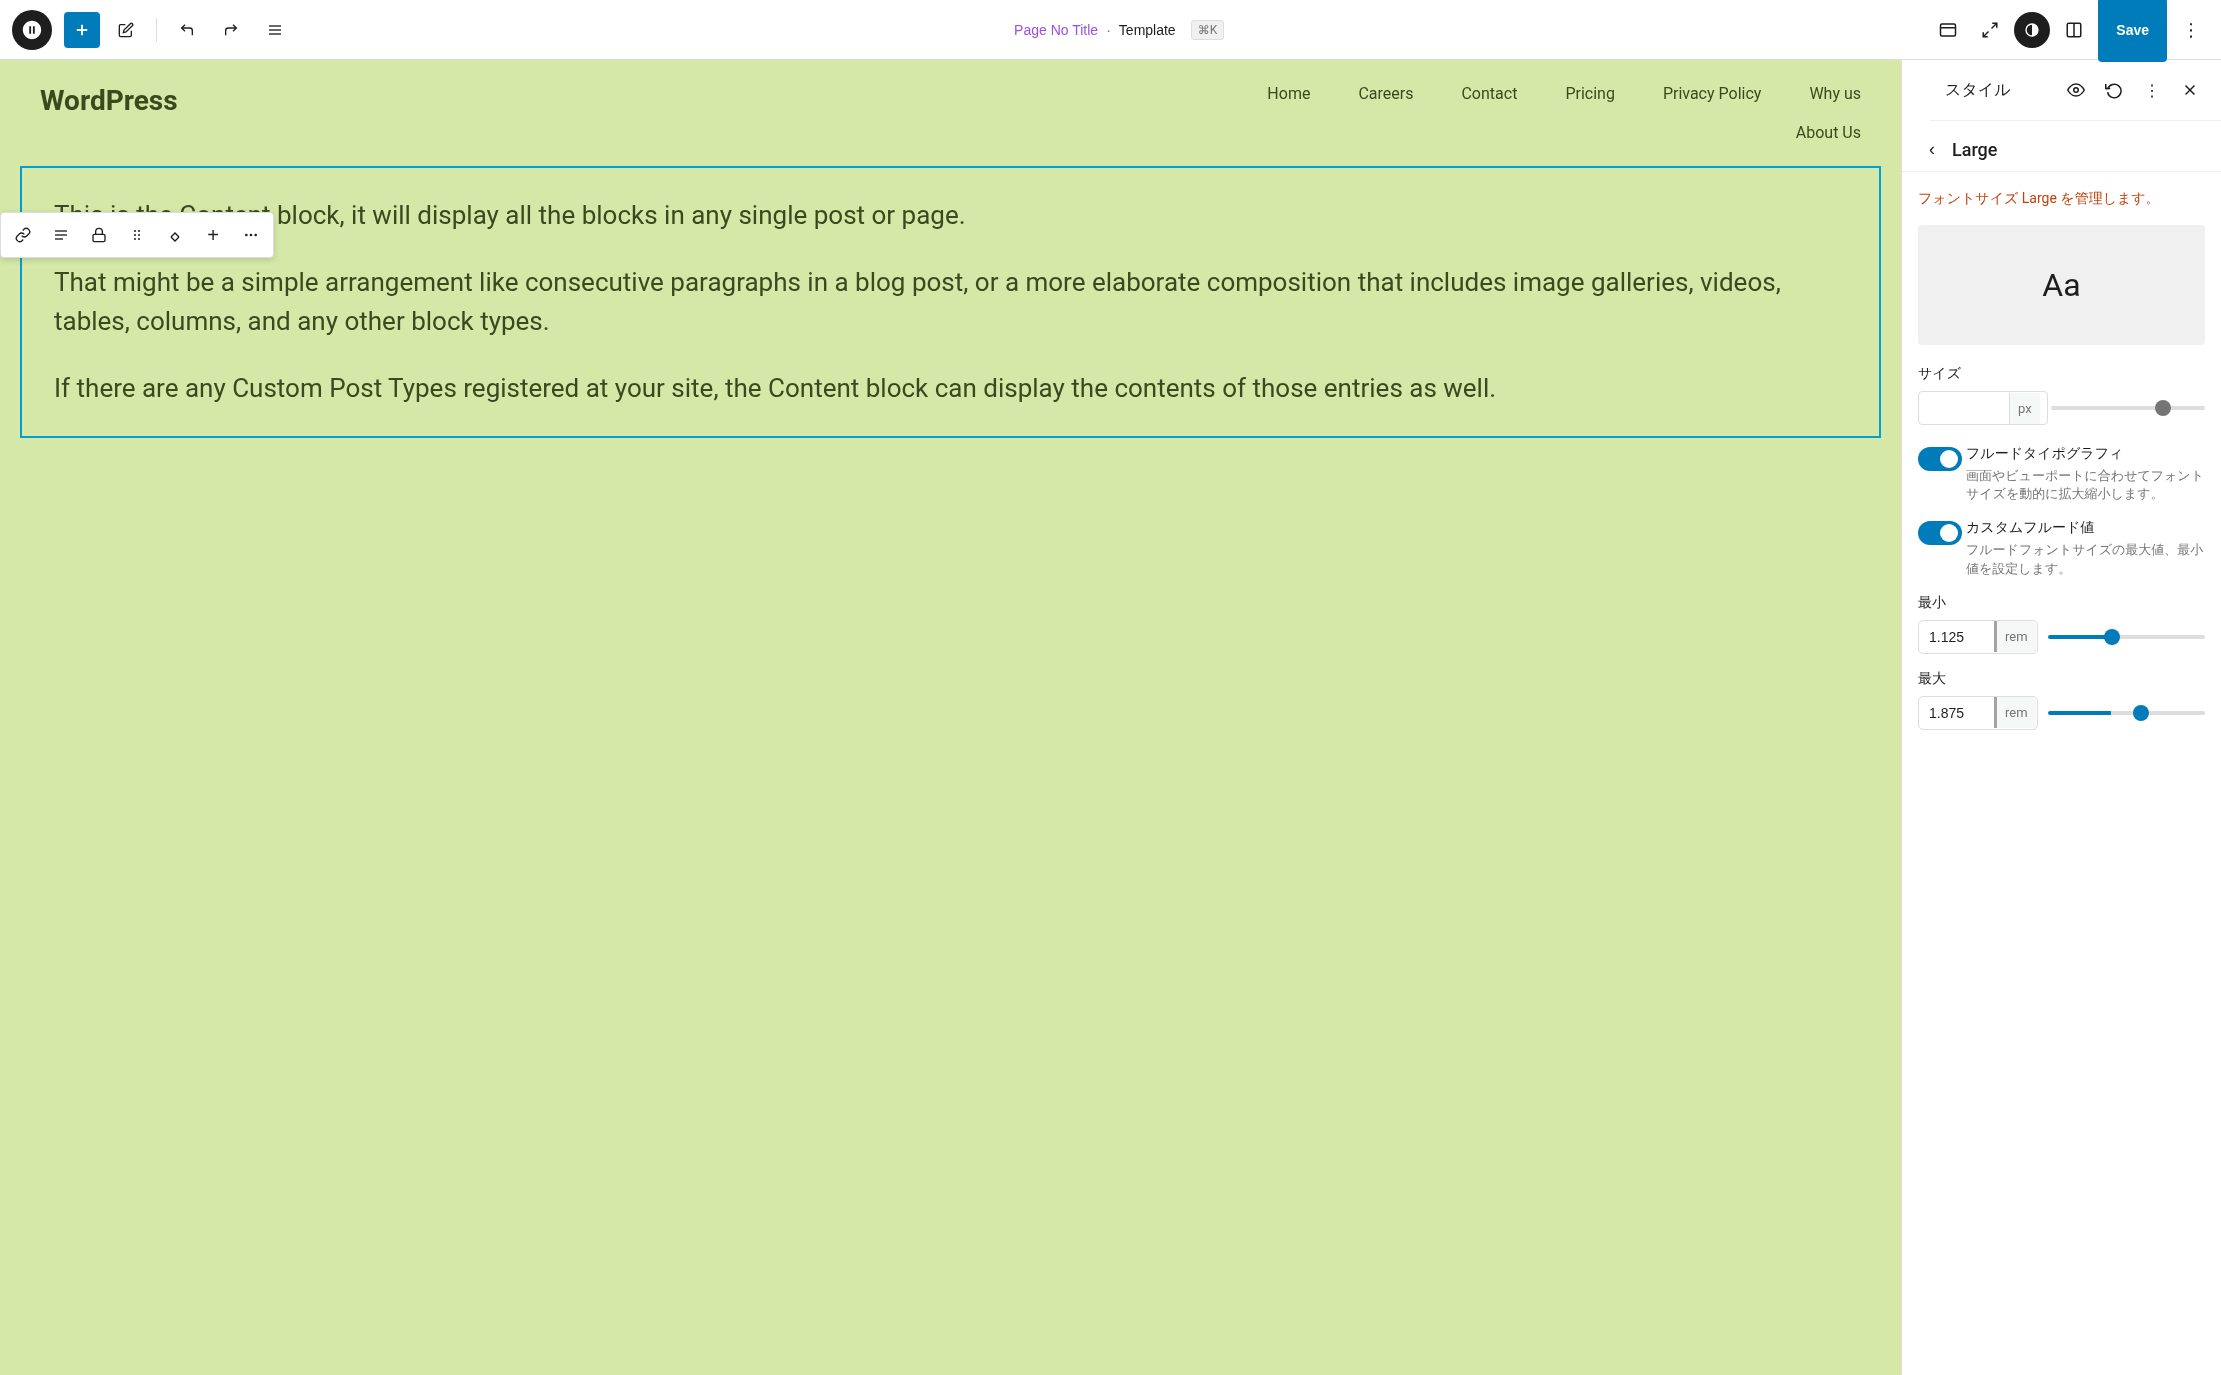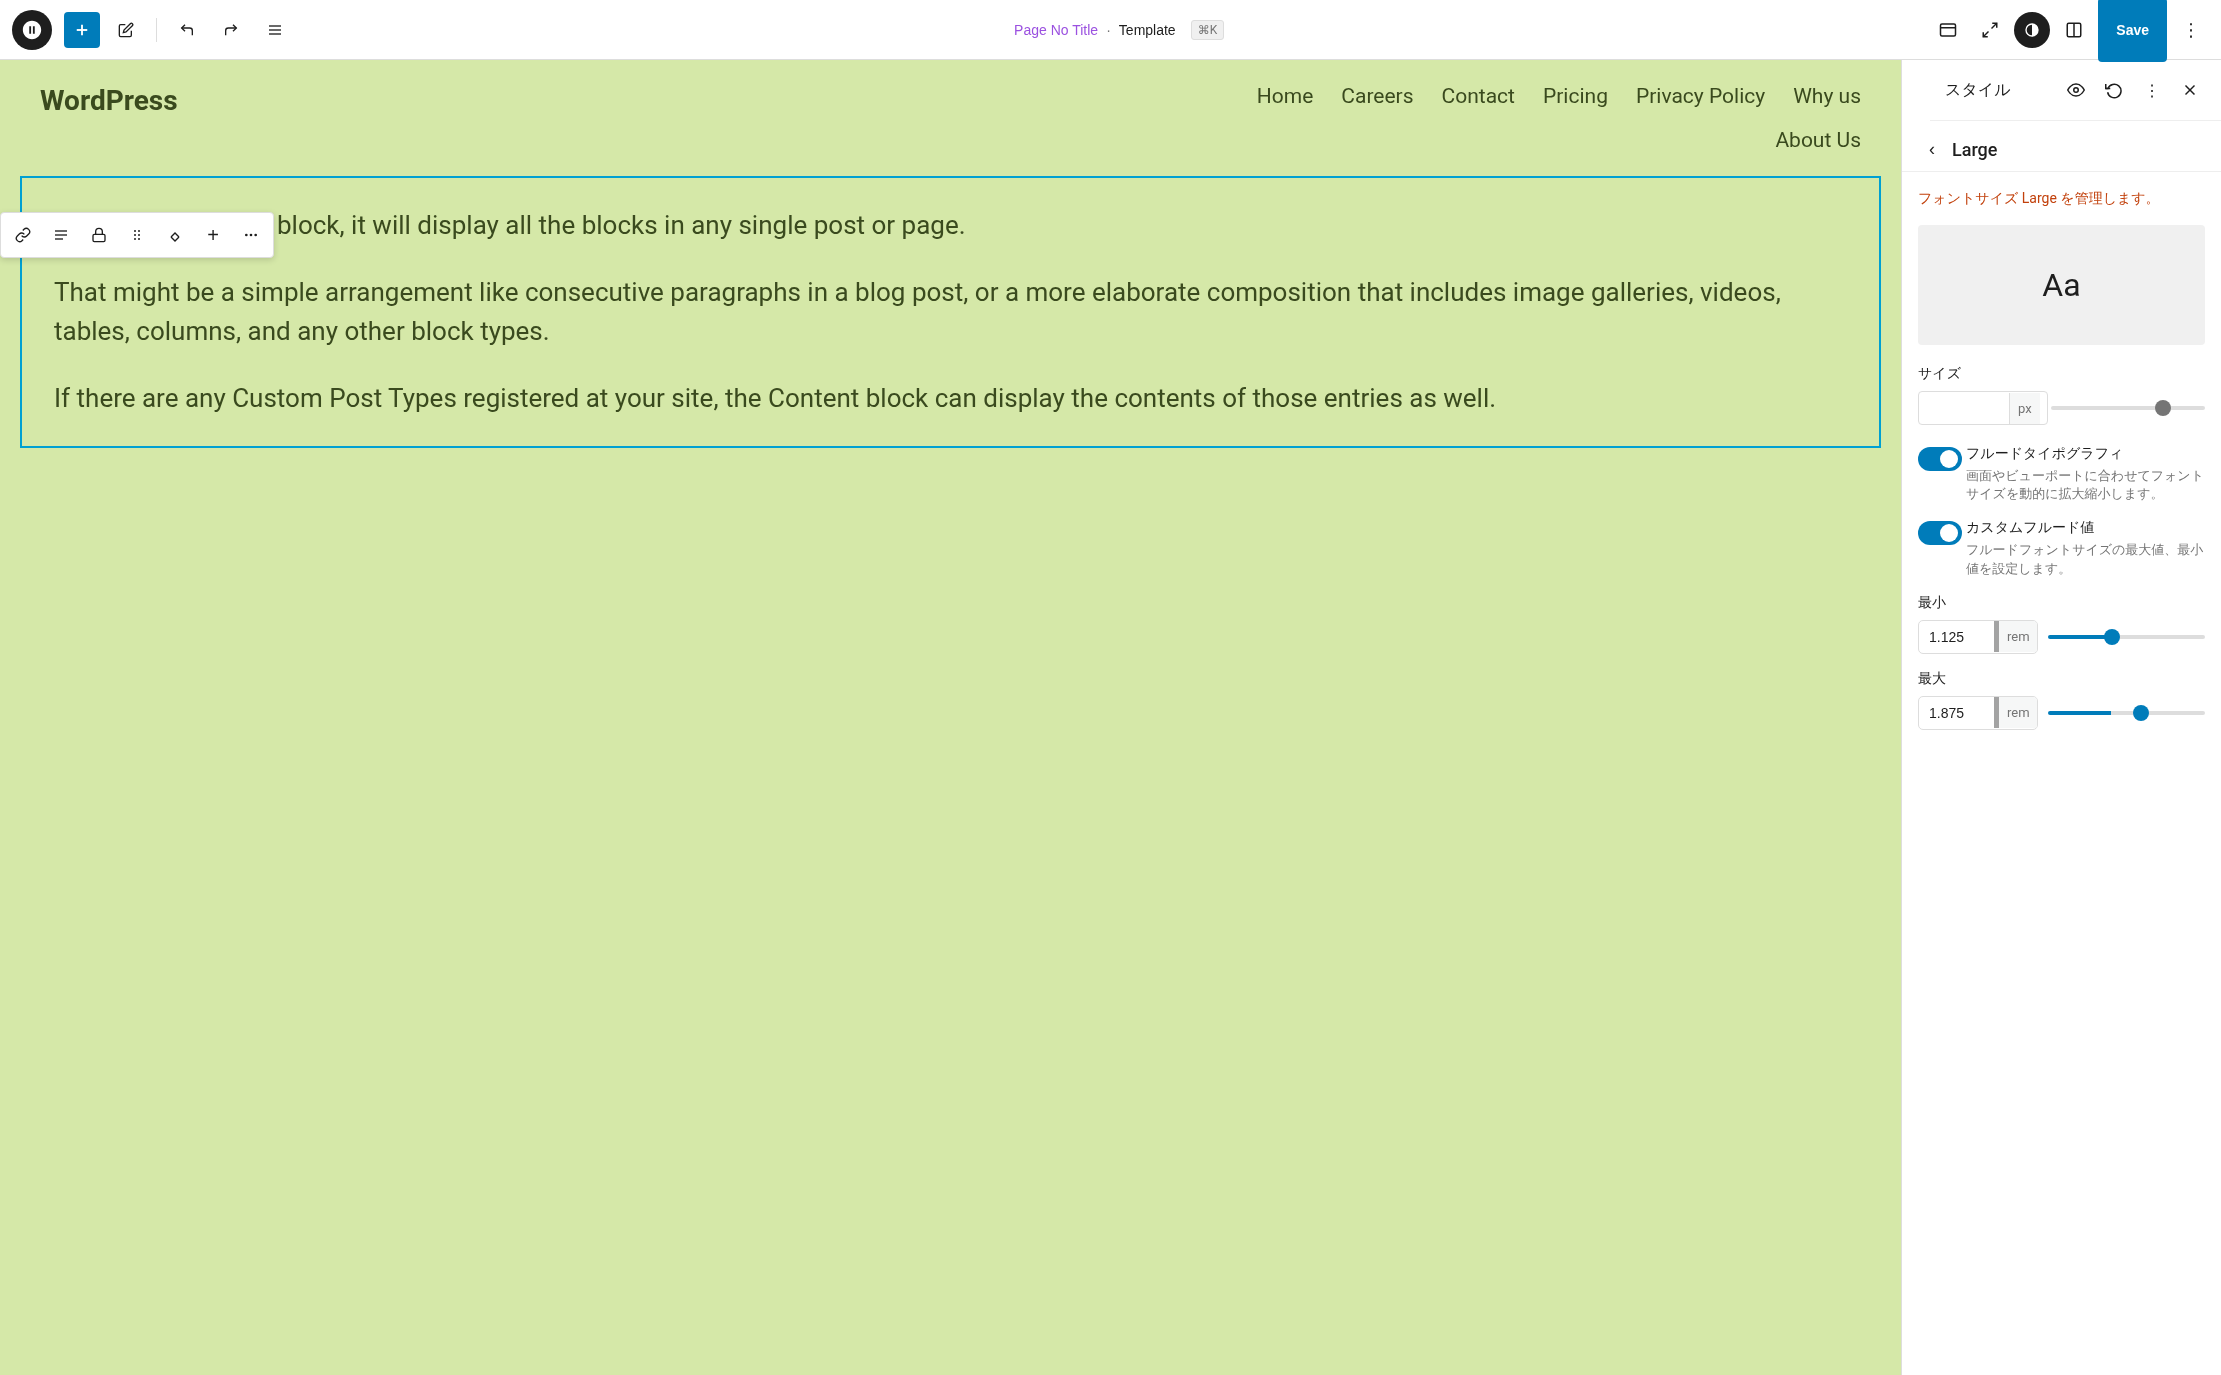--- a/index.html
+++ b/index.html
@@ -144,23 +144,24 @@
       flex-direction: column;
       align-items: flex-end;
     }
     .site-nav-row {
       display: flex;
       gap: 28px;
       align-items: center;
     }
     .site-nav-link {
       color: #3a4a1e;
-      font-size: 21px;
+      font-size: 16px;
       text-decoration: none;
       cursor: pointer;
+      margin-left: 20px;
     }
 
     
     .block-toolbar-overlay {
       position: absolute;
       top: 152px;
       left: 0px;
       display: flex;
       align-items: center;
       background: #fff;
@@ -436,21 +437,21 @@
       font-size: 14px;
       outline: none;
       color: #1e1e1e;
       background: transparent;
     }
     .min-max-unit {
       padding: 8px 8px;
       font-size: 13px;
       color: #757575;
       background: #f6f7f7;
-      border-left: 5px solid #a3a3a3;
+      border-left: 3px solid #a3a3a3;
     }
     .min-max-slider {
       flex: 1;
       height: 4px;
       -webkit-appearance: none;
       background: linear-gradient(to right, #007cba 40%, #ddd 40%);
       border-radius: 2px;
       outline: none;
       cursor: pointer;
     }

